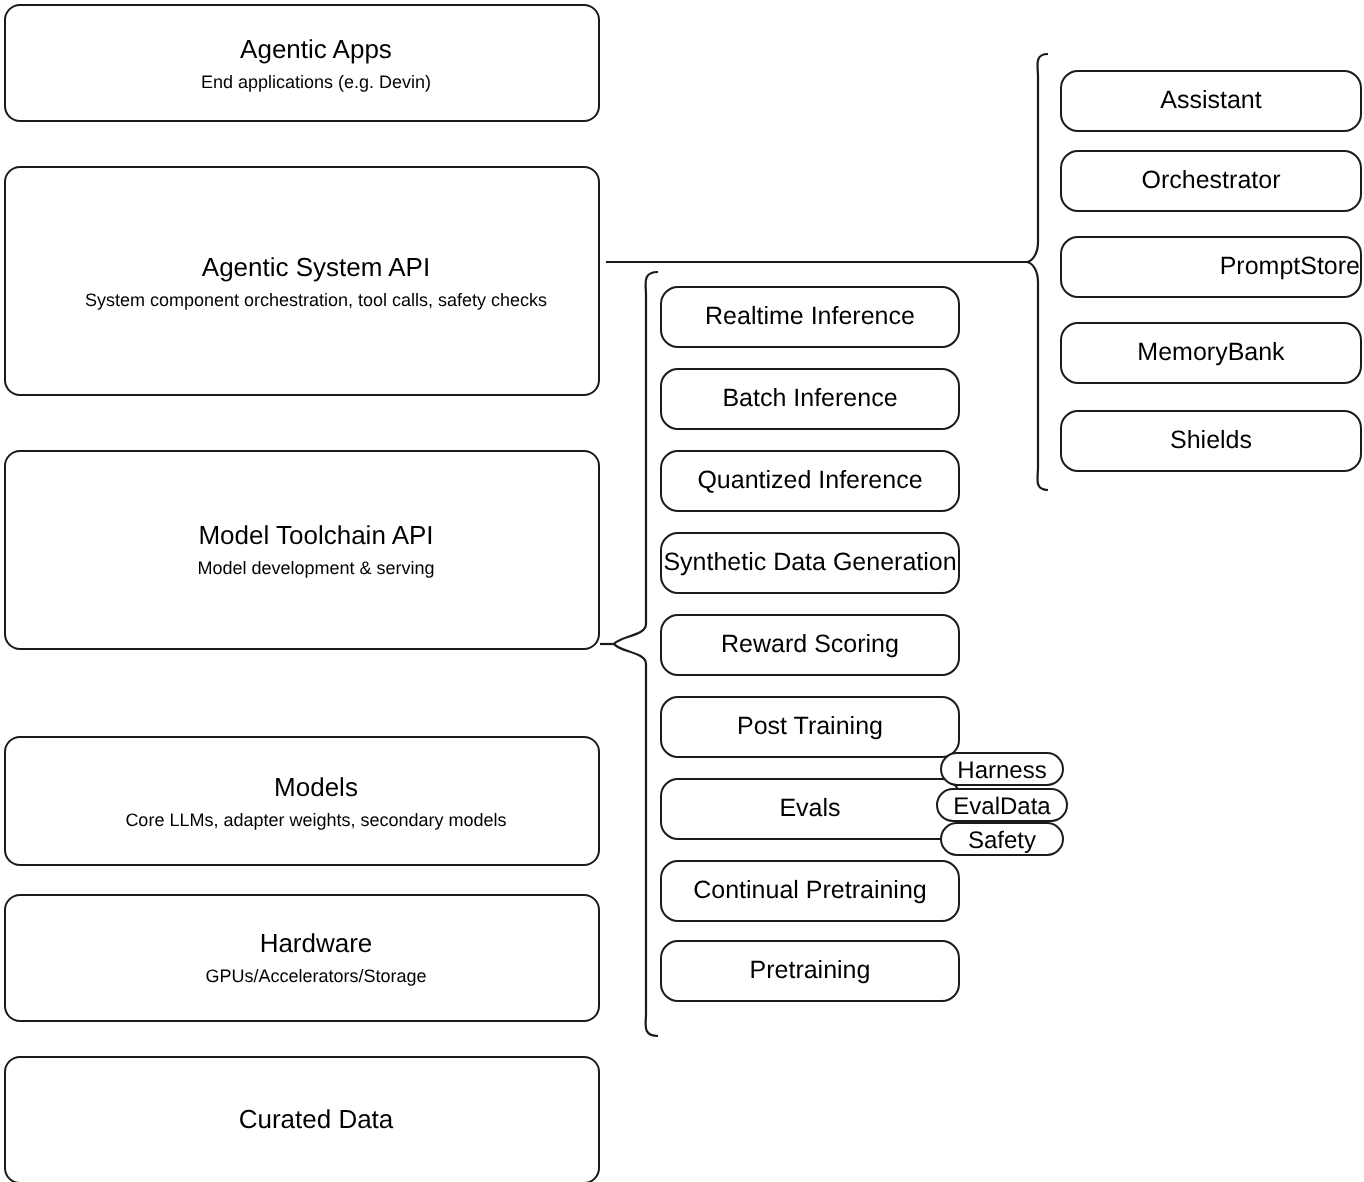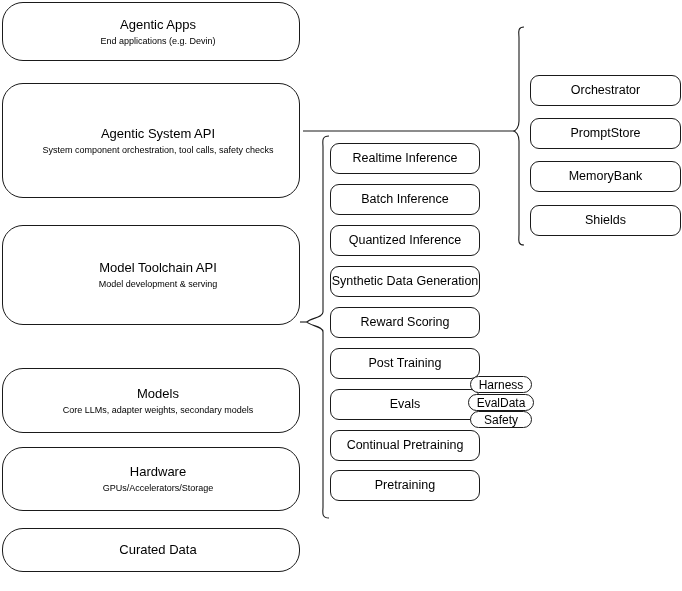--- a/index.html
+++ b/index.html
@@ -23,21 +23,21 @@
     border: 1px solid #1a1a1a;
     border-radius: 12px;
     background: #ffffff;
     display: flex;
     flex-direction: column;
     align-items: center;
     justify-content: center;
     text-align: center;
   }
   .stack-box {
-    border-radius: 21px;
+    border-radius: 8px;
     padding-left: 14px;
   }
   .stack-title {
     font-size: 13px;
     line-height: 16px;
     color: #000;
     white-space: nowrap;
   }
   .stack-sub {
     font-size: 9px;
@@ -121,21 +121,21 @@
   <div class="box stack-box" style="left:2px; top:368px; width:298px; height:65px;">
     <div class="stack-title">Models</div>
     <div class="stack-sub">Core LLMs, adapter weights, secondary models</div>
   </div>
 
   <div class="box stack-box" style="left:2px; top:447px; width:298px; height:64px;">
     <div class="stack-title">Hardware</div>
     <div class="stack-sub">GPUs/Accelerators/Storage</div>
   </div>
 
-  <div class="box stack-box" style="left:2px; top:528px; width:298px; height:44px;text-align:right;">
+  <div class="box stack-box" style="left:2px; top:528px; width:298px; height:64px;text-align:right;">
     <div class="stack-title">Curated Data</div>
   </div>
 
   <div class="box pill-box" style="left:330px; top:143px; width:150px; height:31px; z-index:4;">
     <div class="pill-label">Realtime Inference</div>
   </div>
   <div class="box pill-box" style="left:330px; top:184px; width:150px; height:31px; z-index:4;">
     <div class="pill-label">Batch Inference</div>
   </div>
   <div class="box pill-box" style="left:330px; top:225px; width:150px; height:31px; z-index:4;">
@@ -163,24 +163,27 @@
   <div class="tag" style="left:470px; top:376px; width:62px; height:17px;">
     <span>Harness</span>
   </div>
   <div class="tag" style="left:468px; top:394px; width:66px; height:17px;">
     <span>EvalData</span>
   </div>
   <div class="tag" style="left:470px; top:411px; width:62px; height:17px;">
     <span>Safety</span>
   </div>
 
+  <div class="box pill-box" style="left:530px; top:35px; width:151px; height:31px; z-index:4;">
+    <div class="pill-label">Assistant</div>
+  </div>
   <div class="box pill-box" style="left:530px; top:75px; width:151px; height:31px; z-index:4;">
     <div class="pill-label">Orchestrator</div>
   </div>
-  <div class="box pill-box" style="left:530px; top:118px; width:151px; height:31px; z-index:4;">
+  <div class="box pill-box" style="left:530px; top:118px; width:151px; height:31px; z-index:4;align-items:flex-end;">
     <div class="pill-label">PromptStore</div>
   </div>
   <div class="box pill-box" style="left:530px; top:161px; width:151px; height:31px; z-index:4;">
     <div class="pill-label">MemoryBank</div>
   </div>
   <div class="box pill-box" style="left:530px; top:205px; width:151px; height:31px; z-index:4;">
     <div class="pill-label">Shields</div>
   </div>
 
 </div>

